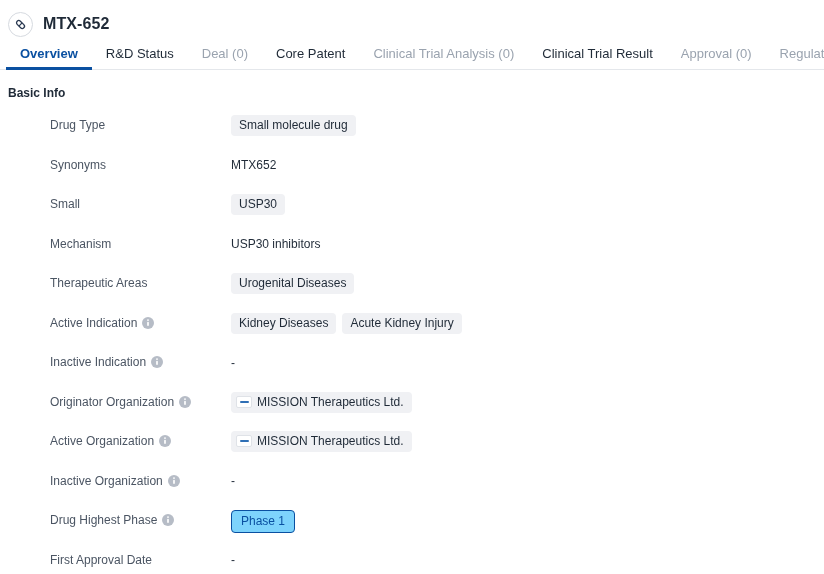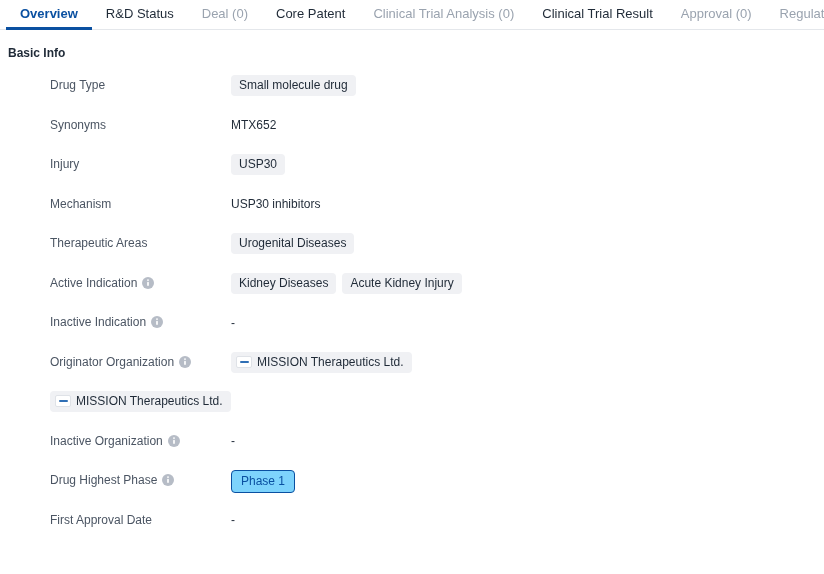--- a/index.html
+++ b/index.html
@@ -193,20 +193,31 @@
     line-height: 14px;
     padding: 3px 9px 4px 9px;
     cursor: pointer;
   }
 </style>
 </head>
 <body>
 
 <div class="page">
 
+  <div class="header">
+    <span class="drug-avatar">
+      <svg width="15" height="15" viewBox="0 0 16 16" aria-hidden="true">
+        <g transform="rotate(45 8 8)">
+          <rect x="3" y="5.6" width="10" height="4.8" rx="2.4" fill="none" stroke="#2b3a52" stroke-width="1.4"></rect>
+          <line x1="8" y1="5.6" x2="8" y2="10.4" stroke="#2b3a52" stroke-width="1.4"></line>
+        </g>
+      </svg>
+    </span>
+    <span class="page-title">MTX-652</span>
+  </div>
 
   <div class="tabbar" id="tabbar">
       <div class="tab active">Overview</div>
       <div class="tab">R&amp;D Status</div>
       <div class="tab muted">Deal (0)</div>
       <div class="tab">Core Patent</div>
       <div class="tab muted">Clinical Trial Analysis (0)</div>
       <div class="tab">Clinical Trial Result</div>
       <div class="tab muted">Approval (0)</div>
       <div class="tab muted">Regulation (0)</div>
@@ -226,21 +237,21 @@
         <div class="field-row">
           <div class="field-label">
             <span>Synonyms</span>
           </div>
           <div class="field-value">
             <span class="plain-text">MTX652</span>
           </div>
         </div>
         <div class="field-row">
           <div class="field-label">
-            <span>Injury</span>
+            <span>Small</span>
           </div>
           <div class="field-value">
             <span class="chip">USP30</span>
           </div>
         </div>
         <div class="field-row">
           <div class="field-label">
             <span>Mechanism</span>
           </div>
           <div class="field-value">
@@ -294,20 +305,28 @@
           <div class="field-value">
             <span class="chip org">
               <span class="org-logo">
                 <span class="bar"></span>
               </span>
               <span>MISSION Therapeutics Ltd.</span>
             </span>
           </div>
         </div>
         <div class="field-row">
+          <div class="field-label">
+            <span>Active Organization</span>
+            <span class="info-icon"><svg viewBox="0 0 12 12" width="12" height="12" aria-hidden="true">
+  <circle cx="6" cy="6" r="6" fill="#b6bcc6"></circle>
+  <circle cx="6" cy="3.1" r="0.95" fill="#ffffff"></circle>
+  <rect x="5.15" y="4.8" width="1.7" height="4.1" rx="0.85" fill="#ffffff"></rect>
+</svg></span>
+          </div>
           <div class="field-value">
             <span class="chip org">
               <span class="org-logo">
                 <span class="bar"></span>
               </span>
               <span>MISSION Therapeutics Ltd.</span>
             </span>
           </div>
         </div>
         <div class="field-row">

